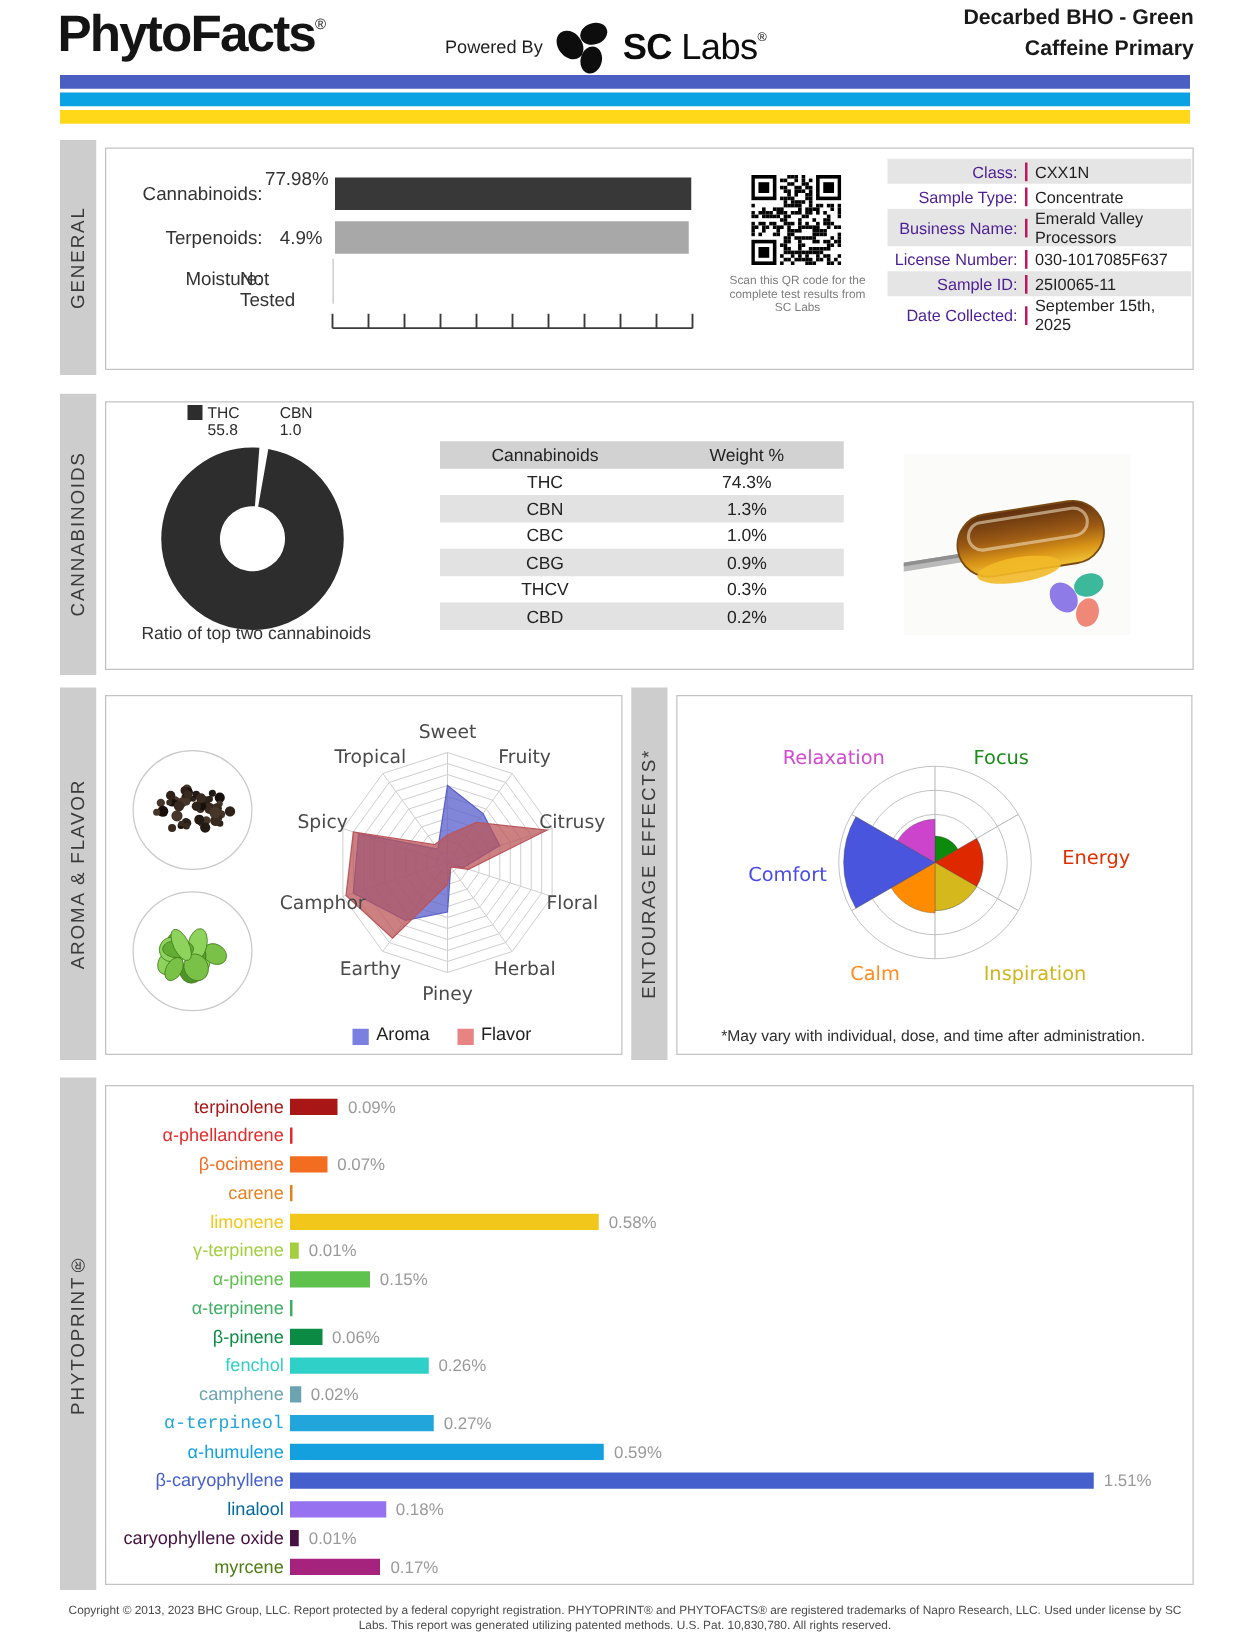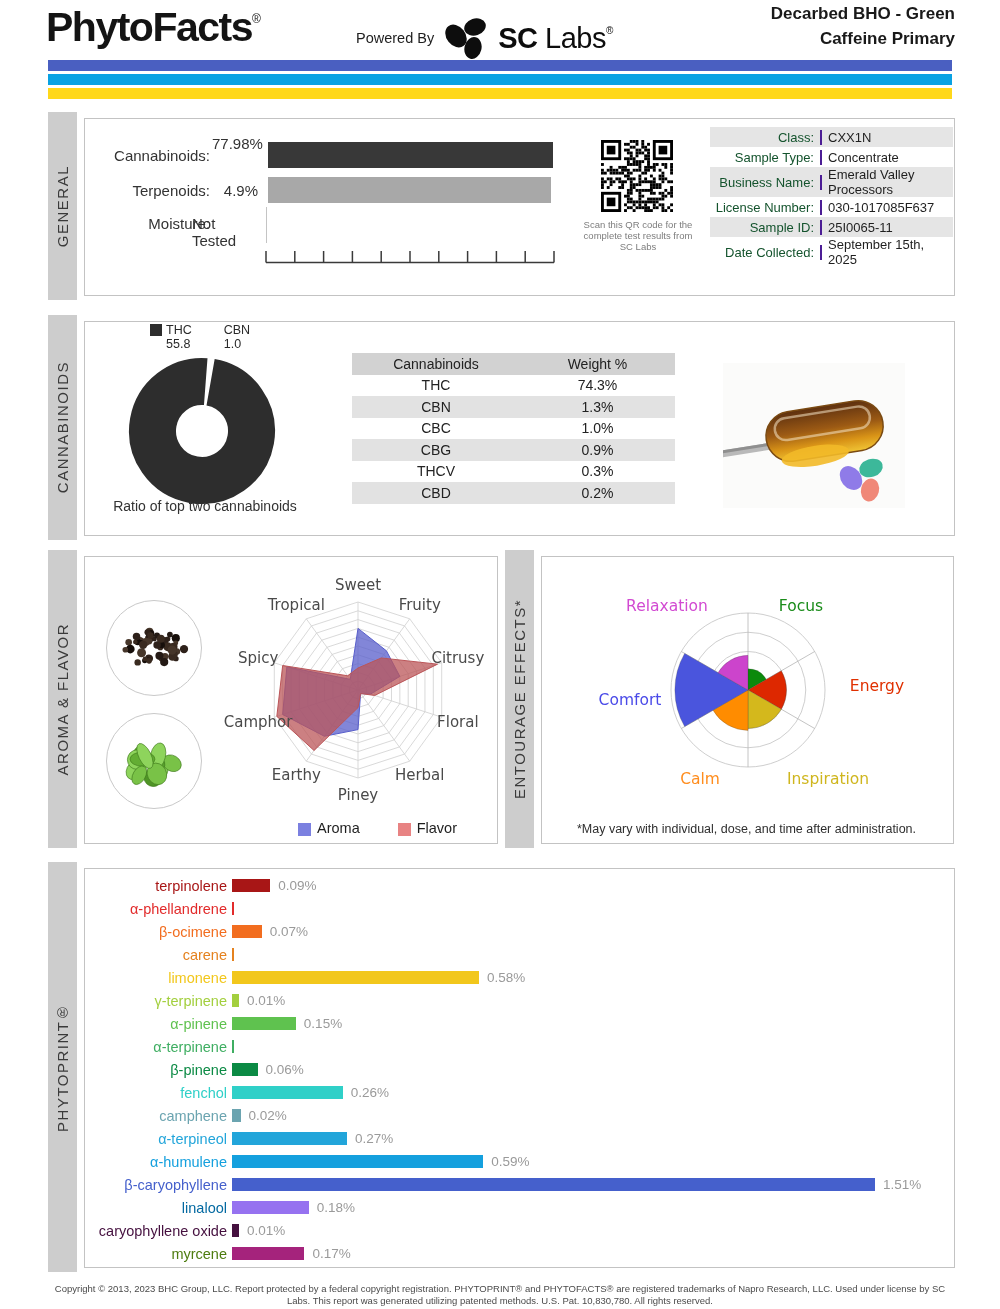--- a/index.html
+++ b/index.html
@@ -25,40 +25,40 @@
   .strip span{writing-mode:vertical-rl;transform:rotate(180deg);font-size:15px;letter-spacing:1.5px;color:#3a3a3a;white-space:nowrap;}
   .box{background:#fff;border:1px solid #c3c3c3;}
 
   
   .gen-label{font-size:15px;color:#333;text-align:right;}
   .gen-bar{height:26px;}
   .qr-caption{font-size:9.5px;line-height:11px;color:#7d7d7d;text-align:center;}
   .info-table{left:710px;top:127px;width:243px;}
   .info-row{display:flex;align-items:center;min-height:20px;}
   .info-row.gray{background:#e5e5e5;}
-  .info-label{flex:0 0 104px;text-align:right;font-size:13px;color:#14532d;padding-right:6px;border-right:2px solid #4c1d95;}
+  .info-label{flex:0 0 104px;text-align:right;font-size:13px;color:#4c1d95;padding-right:6px;border-right:2px solid #be185d;}
   .info-value{flex:1;font-size:13px;color:#1f1f1f;padding-left:6px;line-height:15px;}
 
   
   .donut-legend{left:150px;top:323px;display:flex;gap:16px;font-size:12.5px;color:#2a2a2a;line-height:14px;}
   .donut-legend .sw{width:12px;height:12px;margin-right:4px;margin-top:1px;flex:0 0 12px;}
   .legend-item{display:flex;}
   .donut-caption{left:100px;top:498px;width:210px;text-align:center;font-size:14px;color:#333;}
   .cann-table{left:352px;top:353px;width:323px;}
   .cann-row{display:flex;height:21.5px;align-items:center;font-size:14px;color:#222;}
   .cann-row.head{background:#d2d2d2;}
   .cann-row.gray{background:#e2e2e2;}
   .cann-c1{flex:0 0 52%;text-align:center;}
   .cann-c2{flex:1;text-align:center;}
 
   
   .photo-circle{width:94px;height:94px;border-radius:50%;border:1px solid #c9c9c9;overflow:hidden;background:#fff;}
   .af-legend{left:282px;top:820px;display:flex;gap:22px;align-items:center;font-size:14.5px;color:#1e1e1e;}
   .af-legend .sw{width:13px;height:13px;margin-right:6px;}
-  .af-legend .legend-item{align-items:flex-end;margin-left:16px;}
+  .af-legend .legend-item{align-items:flex-end;}
   .footnote{left:541px;top:822px;width:411px;text-align:center;font-size:12.5px;color:#2e2e2e;}
 
   
   .pp-rows{left:85px;top:874px;width:866px;}
   .pp-row{display:flex;align-items:center;height:23px;}
   .pp-label{flex:0 0 142px;text-align:right;font-size:14.5px;font-weight:500;padding-right:5px;}
   .pp-bar{height:12.5px;}
   .pp-val{margin-left:8px;font-size:13.5px;color:#9a9a9a;}
 
   .footer{left:48px;top:1283px;width:904px;text-align:center;font-size:9.5px;line-height:11.5px;color:#4a4a4a;}
@@ -675,21 +675,21 @@
         <div class="pp-label" style="color: rgb(47, 208, 200);">fenchol</div>
         <div class="pp-bar" style="background: rgb(47, 208, 200); width: 110.715px;"></div>
         <div class="pp-val">0.26%</div>
       </div>
       <div class="pp-row">
         <div class="pp-label" style="color: rgb(107, 164, 176);">camphene</div>
         <div class="pp-bar" style="background: rgb(107, 164, 176); width: 8.51656px;"></div>
         <div class="pp-val">0.02%</div>
       </div>
       <div class="pp-row">
-        <div class="pp-label" style="color: rgb(34, 165, 218);">α-terpineol</div>
+        <div class="pp-label" style="color: rgb(34, 165, 218); font-family: Liberation Mono, monospace;">α-terpineol</div>
         <div class="pp-bar" style="background: rgb(34, 165, 218); width: 114.974px;"></div>
         <div class="pp-val">0.27%</div>
       </div>
       <div class="pp-row">
         <div class="pp-label" style="color: rgb(20, 160, 222);">α-humulene</div>
         <div class="pp-bar" style="background: rgb(20, 160, 222); width: 251.238px;"></div>
         <div class="pp-val">0.59%</div>
       </div>
       <div class="pp-row">
         <div class="pp-label" style="color: rgb(69, 96, 204);">β-caryophyllene</div>

